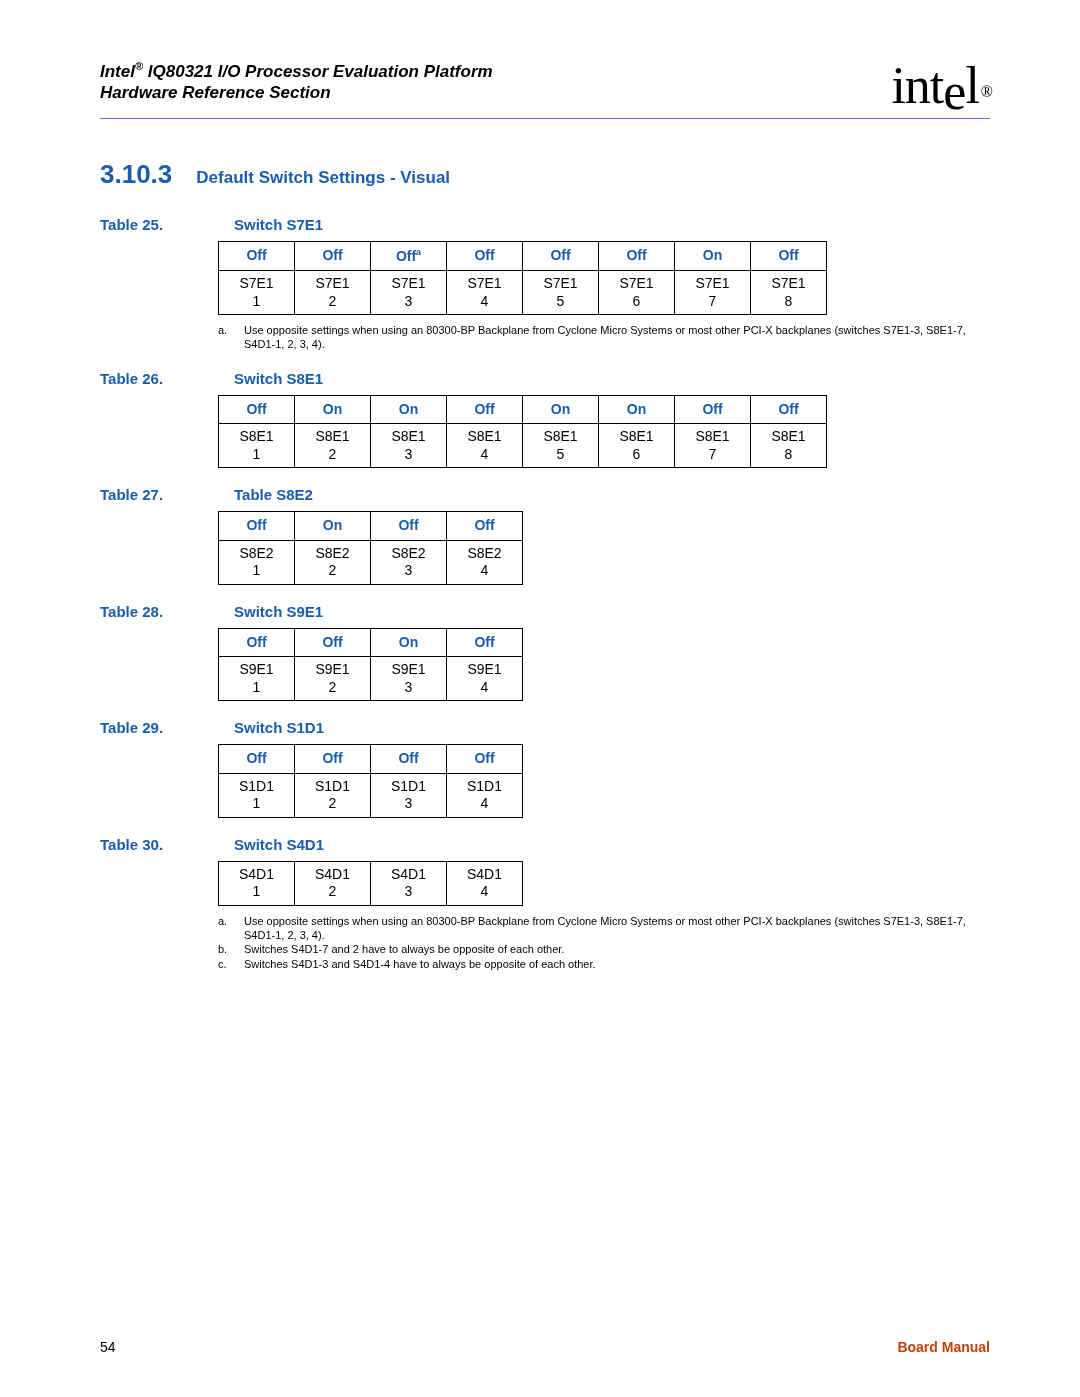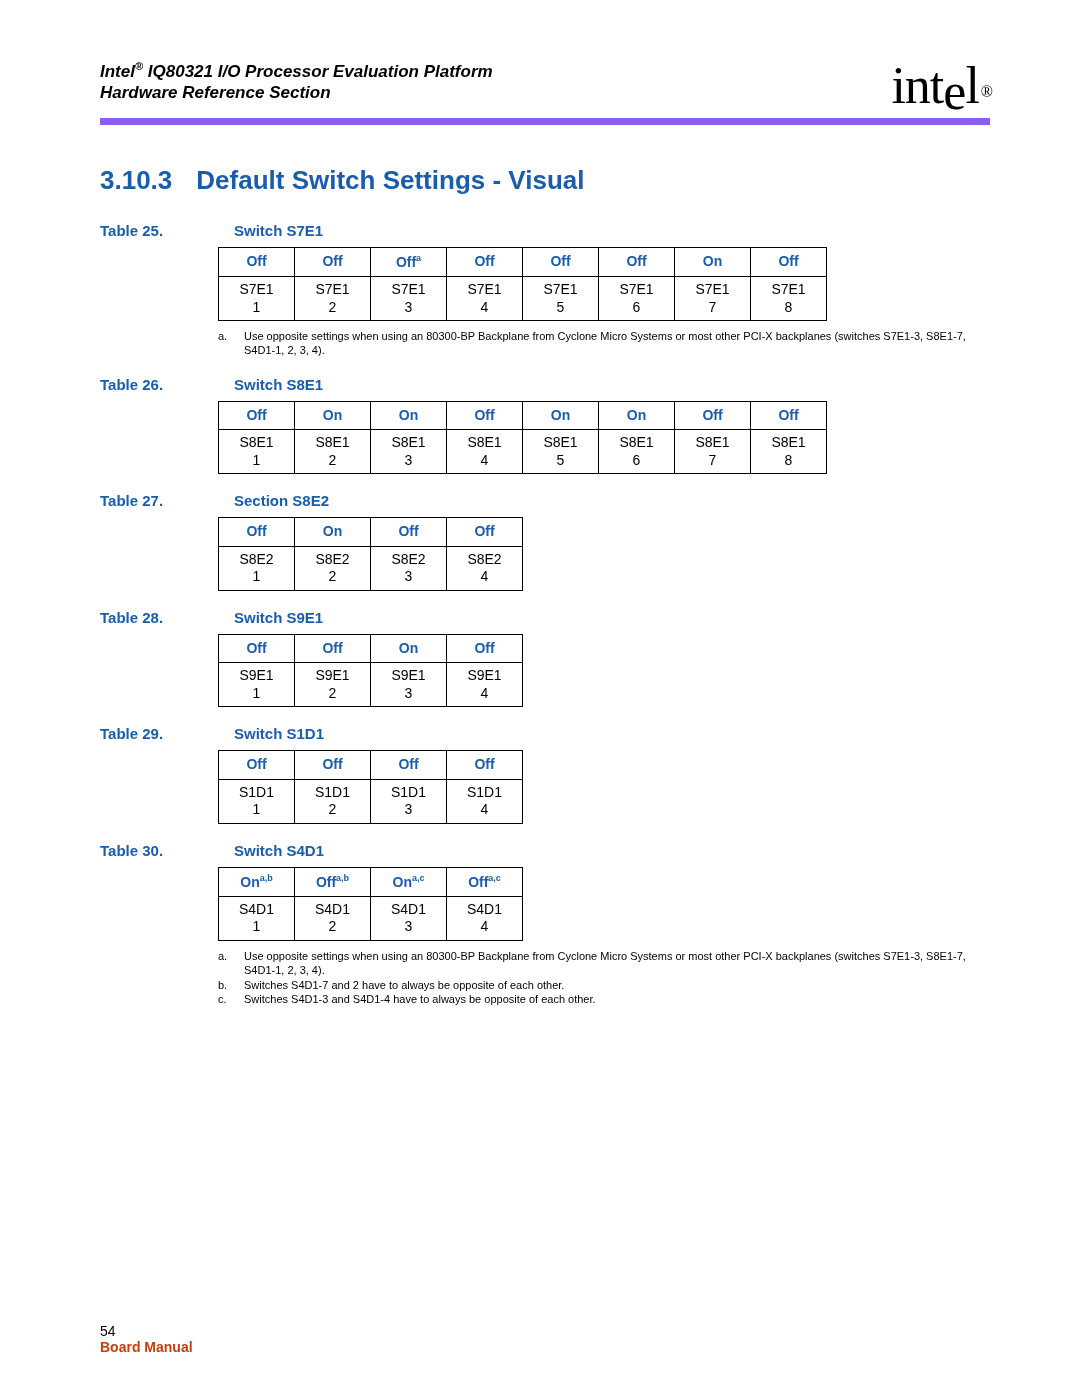--- a/index.html
+++ b/index.html
@@ -16,21 +16,21 @@
   .page {
     padding: 60px 90px 40px 100px;
     box-sizing: border-box;
     height: 100%;
     position: relative;
   }
   .header {
     display: flex;
     justify-content: space-between;
     align-items: flex-start;
-    border-bottom: 7px solid #8b5cf6;
+    border-bottom: 1px solid #8b5cf6;
     padding-bottom: 6px;
     margin-bottom: 40px;
   }
   .header-text {
     font-style: italic;
     font-weight: bold;
     font-size: 17px;
     line-height: 1.25;
   }
   .header-text sup { font-size: 11px; }
@@ -55,21 +55,21 @@
     margin-bottom: 26px;
   }
   .section-num {
     color: #1a5dad;
     font-weight: bold;
     font-size: 26px;
   }
   .section-title {
     color: #1a5dad;
     font-weight: bold;
-    font-size: 26px;
+    font-size: 17px;
   }
   .table-block {
     margin-bottom: 18px;
   }
   .caption {
     display: flex;
     gap: 44px;
     color: #1a5dad;
     font-weight: bold;
     font-size: 15px;
@@ -106,21 +106,20 @@
   .notes .note-row { display: flex; gap: 12px; }
   .notes .note-row .nlabel { min-width: 14px; }
   .footer {
     position: absolute;
     bottom: 42px;
     left: 100px;
     right: 90px;
     display: flex;
     justify-content: space-between;
     font-size: 14px;
-    flex-direction: column;
   }
   .footer .pagenum { }
   .footer .doclabel { color: #c2410c; font-weight: bold; }
 </style>
 </head>
 <body>
 
 <div class="page">
   <div class="header">
     <div class="header-text">
@@ -205,21 +204,21 @@
           <td><span>S8E1</span><br><span>8</span></td>
         </tr>
       </tbody>
         </table>
     </div>
   </div>
 
   <div class="table-block">
     <div class="caption">
       <span class="cap-num">Table 27.</span>
-      <span>Section S8E2</span>
+      <span>Table S8E2</span>
     </div>
     <div class="tbl-wrap">
       <table class="switch">
         <tbody>
             <tr class="state">
           <td><span>Off</span></td>
           <td><span>On</span></td>
           <td><span>Off</span></td>
           <td><span>Off</span></td>
         </tr>
@@ -285,26 +284,20 @@
   </div>
 
   <div class="table-block">
     <div class="caption">
       <span class="cap-num">Table 30.</span>
       <span>Switch S4D1</span>
     </div>
     <div class="tbl-wrap">
       <table class="switch">
         <tbody>
-            <tr class="state">
-          <td><span>On</span><sup>a,b</sup></td>
-          <td><span>Off</span><sup>a,b</sup></td>
-          <td><span>On</span><sup>a,c</sup></td>
-          <td><span>Off</span><sup>a,c</sup></td>
-        </tr>
         <tr>
           <td><span>S4D1</span><br><span>1</span></td>
           <td><span>S4D1</span><br><span>2</span></td>
           <td><span>S4D1</span><br><span>3</span></td>
           <td><span>S4D1</span><br><span>4</span></td>
         </tr>
       </tbody>
         </table>
     </div>
     <div class="notes">

